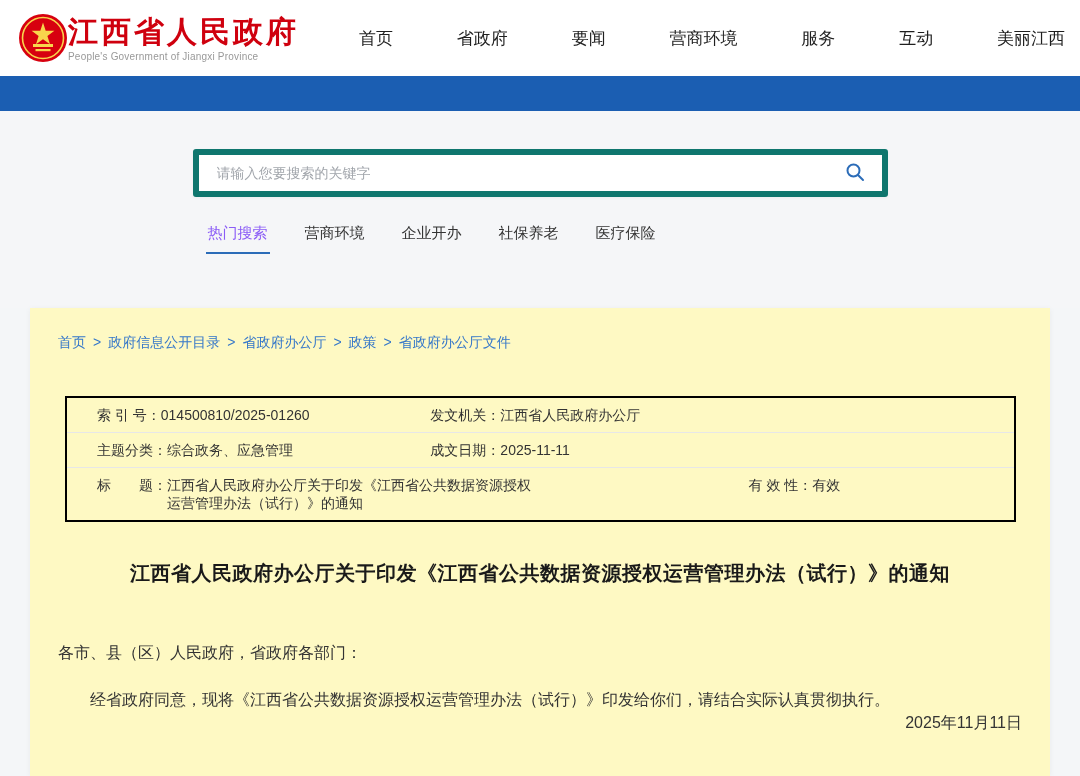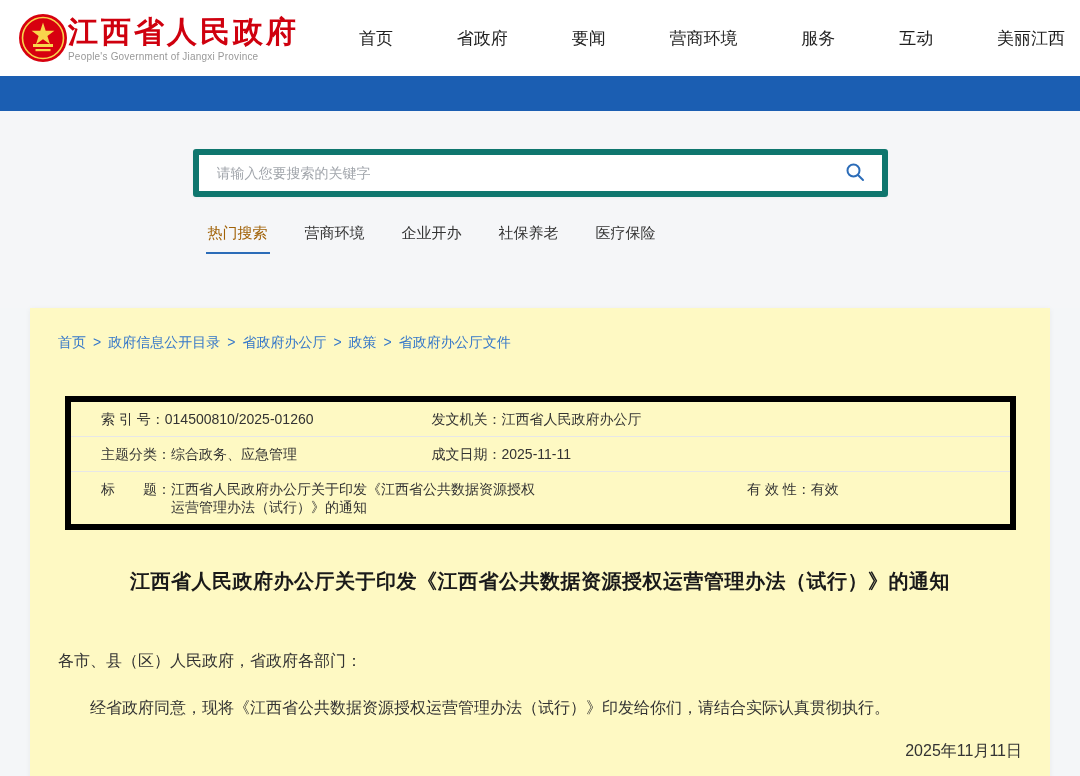--- a/index.html
+++ b/index.html
@@ -45,39 +45,39 @@
   }
   .search-input::placeholder { color:#a2a6ac; }
   .search-btn {
     width:46px; height:44px; border:none; background:none; cursor:pointer;
     display:flex; align-items:center; justify-content:center;
   }
   .hot-row {
     width:695px; margin:27px auto 0; padding-left:15px;
     display:flex; align-items:center; gap:37px; font-size:15px;
   }
-  .hot-label { color:#a16207; position:relative; cursor:pointer; }
+  .hot-label { color:#8b5cf6; position:relative; cursor:pointer; }
   .hot-label::after {
     content:""; position:absolute; left:-2px; right:-2px; bottom:-11px;
     height:2px; background:#2b6cb8;
   }
   .hot-link { color:#333; }
 
   
   .content-card {
     margin:0 30px; background:#fef9c3; min-height:468px;
     padding:26px 28px 20px;
     box-shadow:0 1px 6px rgba(0,0,0,0.05);
   }
   .breadcrumb { font-size:14px; color:#3577c9; }
   .breadcrumb .sep { margin:0 7px; color:#3577c9; }
 
   .meta-table {
     margin:44px 6px 0 7px;
-    border:6px solid #000000;
+    border:2px solid #000000;
   }
   .meta-row {
     display:grid; grid-template-columns:35.2% 33.6% 31.2%;
     border-bottom:1px solid #e7e7e7;
   }
   .meta-row:last-child { border-bottom:none; }
   .meta-row.span2 { grid-template-columns:68.8% 31.2%; }
   .meta-cell {
     padding:8px 10px 8px 30px;
     font-size:14px; color:#333; line-height:18px;
@@ -85,21 +85,21 @@
   }
   .meta-label { white-space:pre; flex-shrink:0; }
   .title-value { max-width:368px; }
 
   .doc-title {
     margin-top:38px; text-align:center;
     font-size:20px; font-weight:bold; color:#1a1a1a; letter-spacing:0.5px;
   }
   .salutation { margin:56px 0 0 0; font-size:16px; color:#333; }
   .body-para  { margin-top:22px; font-size:16px; color:#333; text-indent:2em; line-height:1.7; }
-  .doc-date   { margin-top:20px; font-size:16px; color:#333; text-align:right; }
+  .doc-date   { font-size:16px; color:#333; text-align:right; }
 </style>
 </head>
 <body>
 
 <div class="page">
 
   <header class="top-header">
     <div class="logo-area">
       <span class="emblem">
         <svg width="50" height="50" viewBox="0 0 50 50" aria-hidden="true">

